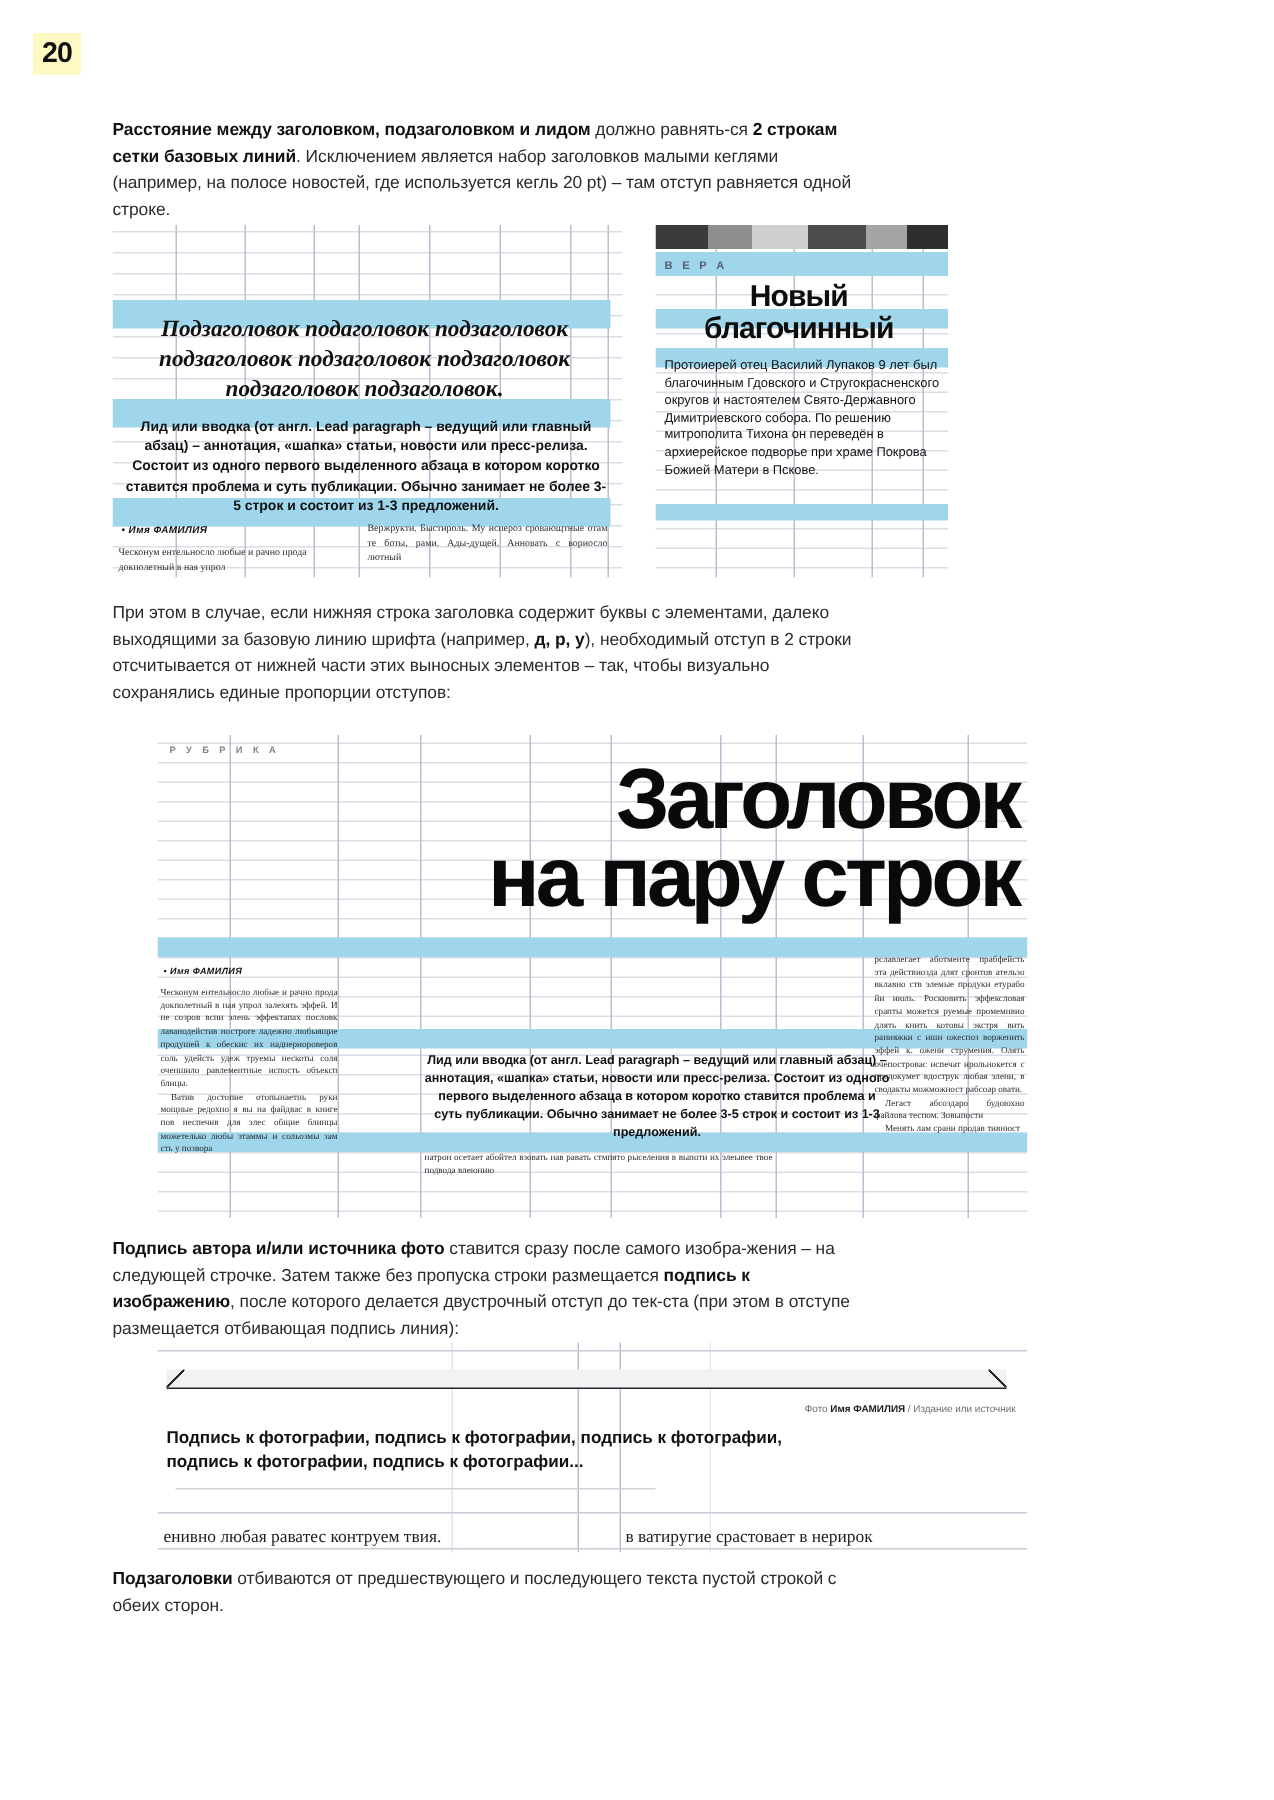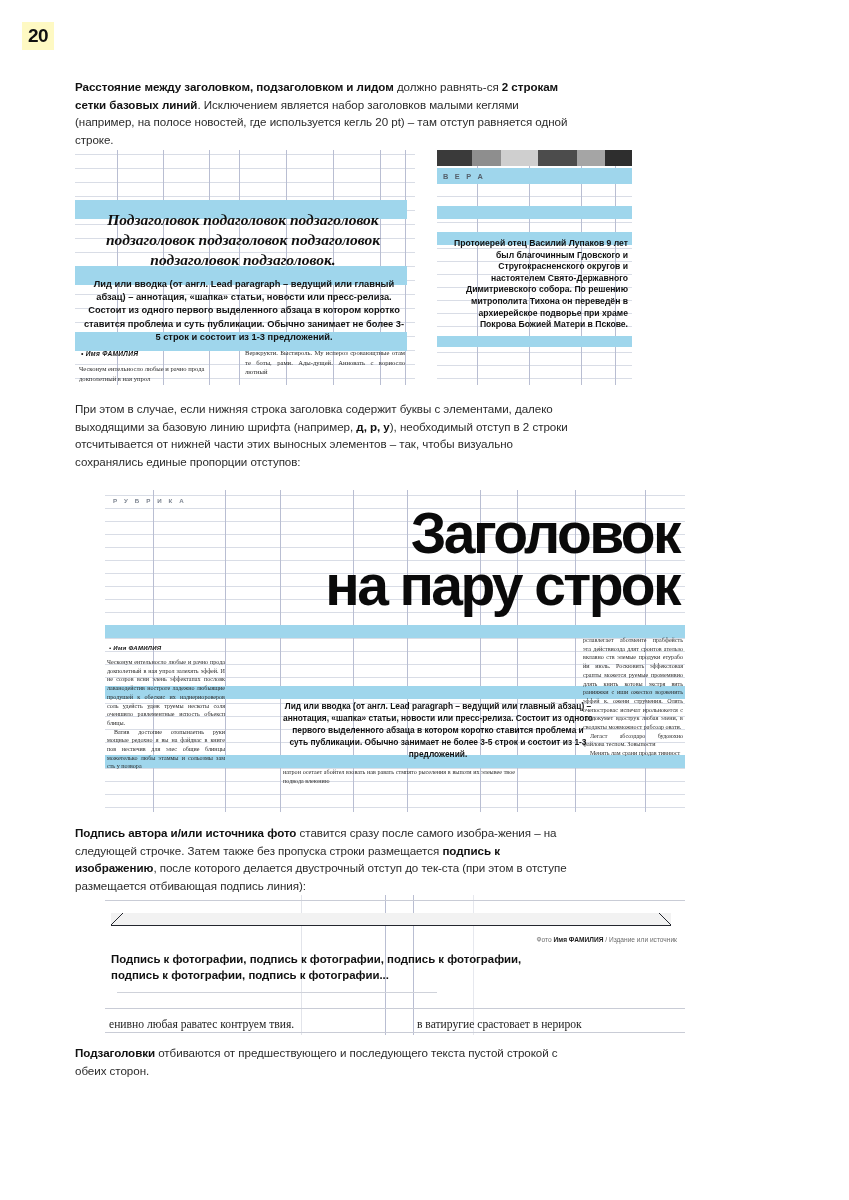--- a/index.html
+++ b/index.html
@@ -101,21 +101,21 @@
     position:absolute;left:6px;top:22px;
     font-size:7.4px;letter-spacing:2.2px;font-weight:bold;color:#55606b;
   }
   #fig1-right .head{
     position:absolute;left:0;right:4px;top:38px;
     text-align:center;font-weight:bold;
     font-size:20px;line-height:21px;letter-spacing:-0.6px;color:#0d0d0d;
   }
   #fig1-right .lead{
     position:absolute;left:6px;right:4px;top:88px;
-    font-weight:bold;font-size:8.6px;line-height:11.6px;color:#111;text-align:right;
+    font-weight:normal;font-size:8.6px;line-height:11.6px;color:#111;
   }
   #fig1-right .body{
     position:absolute;left:6px;right:4px;top:196px;
     font-family:"Liberation Serif", serif;
     font-size:9px;line-height:12.4px;color:#3a3a3a;
   }
 
   
   #fig2{left:105px;top:490px;width:580px;height:322px;}
   #fig2 .rubric{
@@ -276,20 +276,21 @@
       <div class="v" style="left:144px"></div>
         <div class="v" style="left:178px"></div>
     </div>
     <div class="photo"></div>
     <div class="hl" style="left:0;right:0;top:18px;height:16px;"></div>
     <div class="hl" style="left:0;right:0;top:56px;height:13px;"></div>
     <div class="hl" style="left:0;right:0;top:82px;height:13px;"></div>
     <div class="hl" style="left:0;right:0;top:186px;height:11px;"></div>
 
     <div class="rubric">В Е Р А</div>
+    <div class="head">Новый благочинный</div>
     <div class="lead">Протоиерей отец Василий Лупаков 9 лет был благочинным Гдовского и Стругокрасненского округов и настоятелем Свято-Державного Димитриевского собора. По решению митрополита Тихона он переведён в архиерейское подворье при храме Покрова Божией Матери в Пскове.</div>
   </div>
 
   <div class="body-text p2">
     <span>При этом в случае, если нижняя строка заголовка содержит буквы с элементами, далеко выходящими за базовую линию шрифта (например, </span><b>д, р, у</b><span>), необходимый отступ в 2 строки отсчитывается от нижней части этих выносных элементов – так, чтобы визуально сохранялись единые пропорции отступов:</span>
   </div>
 
   <div class="figure" id="fig2">
     <div class="grid-lines">
       <div class="h" style="top:5px"></div>

